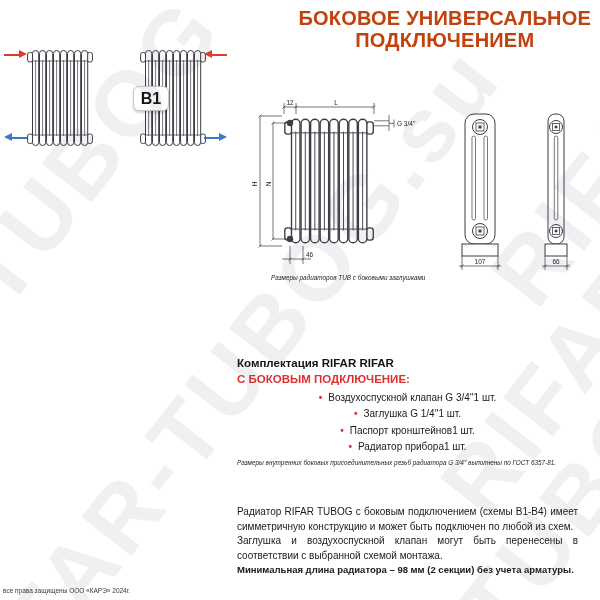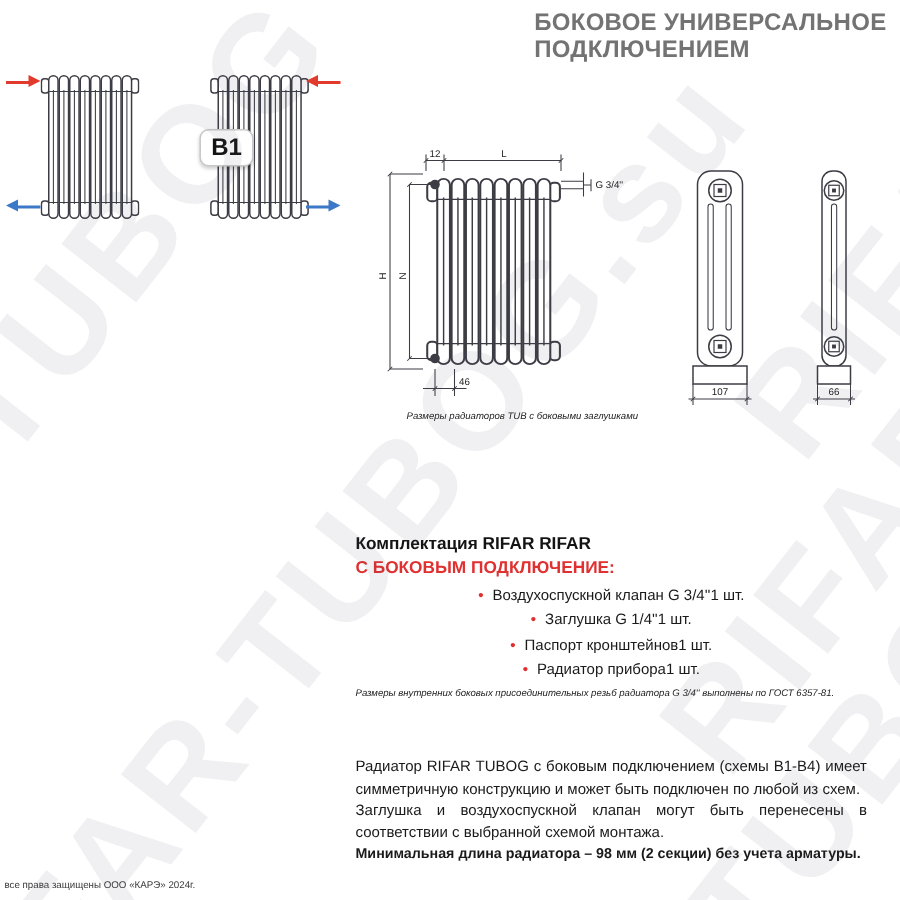--- a/index.html
+++ b/index.html
@@ -6,22 +6,22 @@
   .page{position:relative;width:600px;height:600px;background:#ffffff;overflow:hidden;
         font-family:"Liberation Sans",sans-serif;color:#1a1a1a;}
 
   
   .watermark{position:absolute;inset:0;z-index:6;pointer-events:none;}
   .watermark span{position:absolute;transform-origin:0 0;transform:rotate(-52deg);
     font-weight:700;font-size:92px;letter-spacing:5px;white-space:nowrap;
     color:rgba(80,80,105,0.085);}
 
   
-  .title{position:absolute;top:7px;right:9px;text-align:left;z-index:2;
-    font-size:16px;font-weight:800;line-height:1.12;letter-spacing:.2px;color:#737373;}
+  .title{position:absolute;top:7px;right:9px;text-align:center;z-index:2;
+    font-size:20px;font-weight:800;line-height:1.12;letter-spacing:.2px;color:#c2410c;}
 
   
   .scheme{position:absolute;left:0;width:230px;height:100px;z-index:2;}
   .rad{position:absolute;top:0;width:66px;height:100px;}
   .slabel{position:absolute;left:99px;top:38px;width:34px;height:23px;background:#fff;
     border:1px solid #c9c9c9;border-radius:6px;box-shadow:0 1.5px 2.5px rgba(0,0,0,.18);
     display:flex;align-items:center;justify-content:center;
     font-weight:700;font-size:16px;color:#141414;margin-left:34px;}
   .arrow{position:absolute;width:23px;height:10px;}
   .arrow::before{content:"";position:absolute;top:3.8px;height:2.6px;background:currentColor;}

